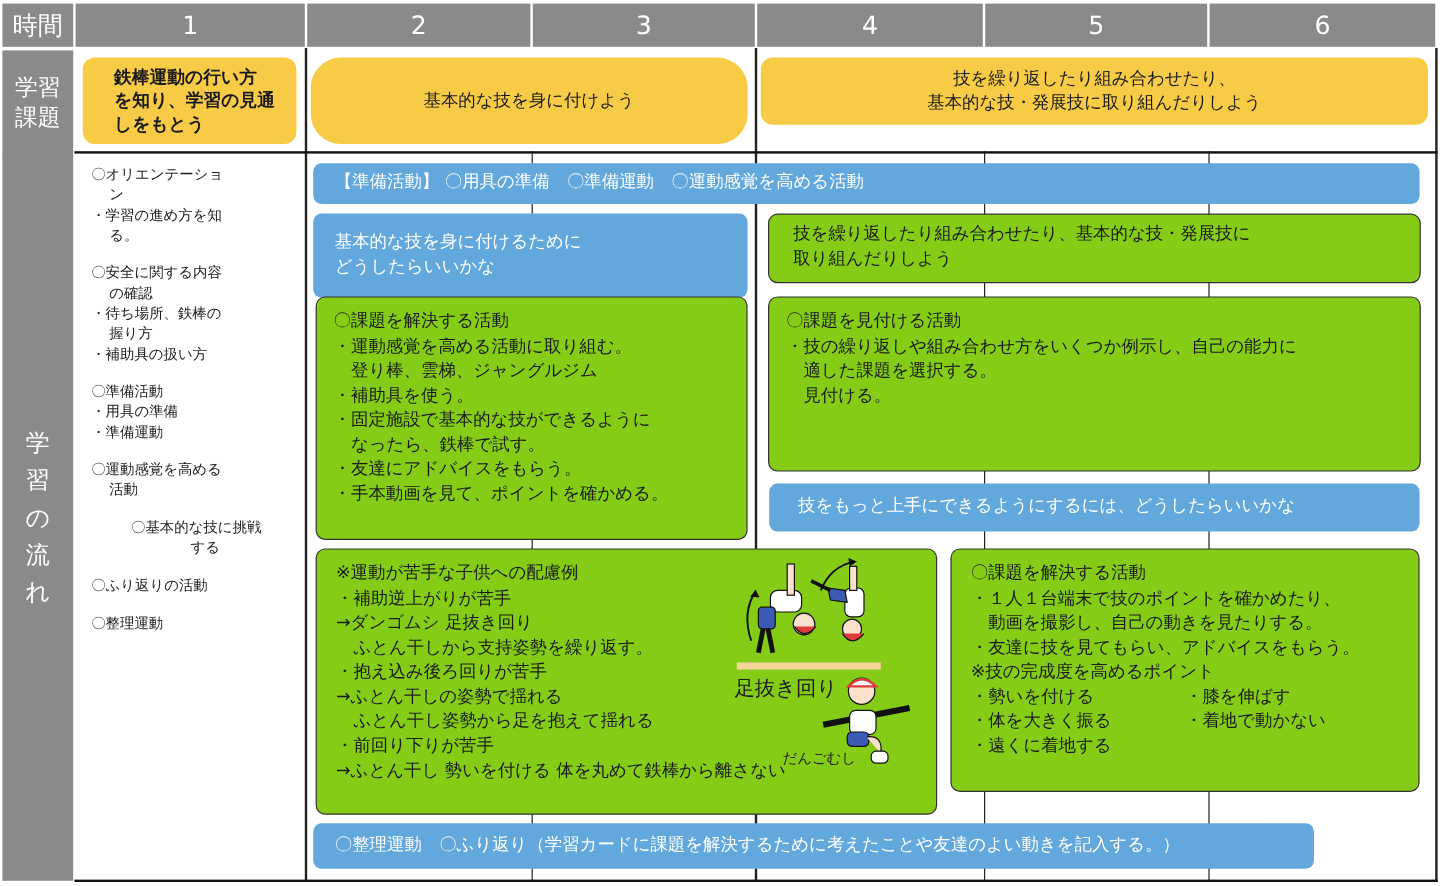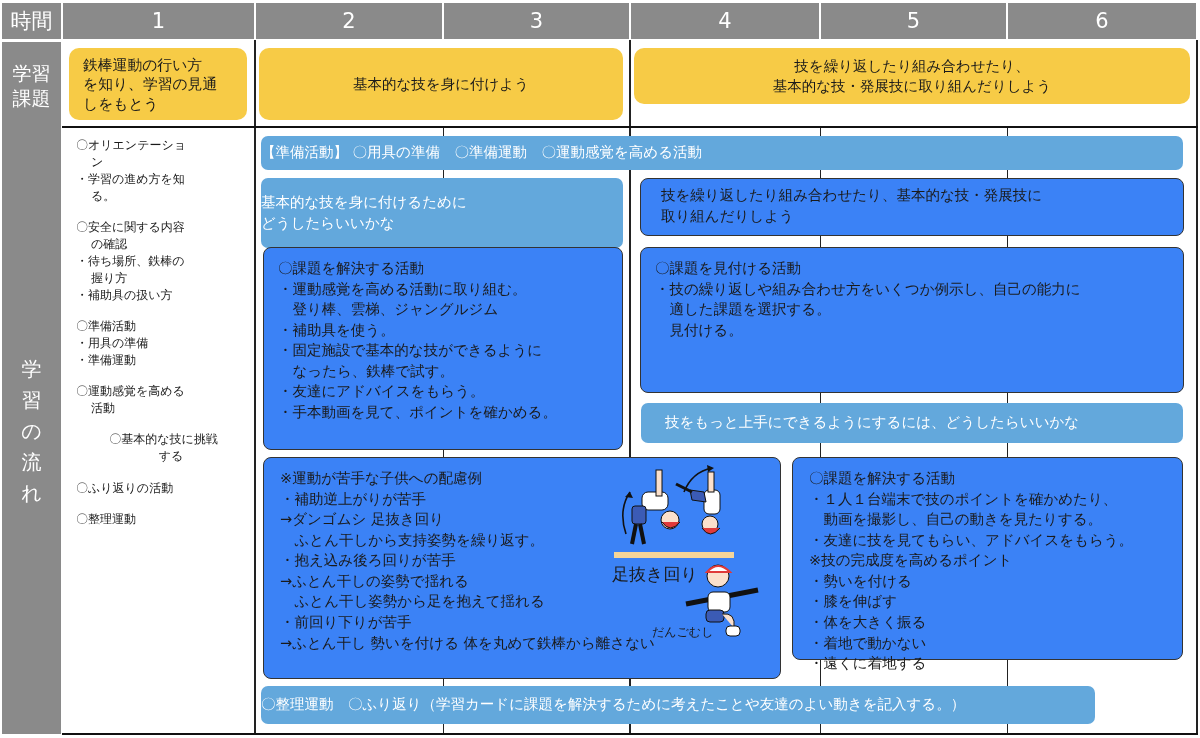--- a/index.html
+++ b/index.html
@@ -17,37 +17,37 @@
 
   
   .vline { position: absolute; width: 1px; background: #222; }
   .vline.thick { width: 2px; }
   .hline { position: absolute; height: 2px; background: #111; }
 
   
   .goal { position: absolute; background: #f7cb46; border-radius: 10px; display: flex;
           align-items: center; justify-content: center; text-align: center; font-size: 14.5px;
           line-height: 1.4; color: #1a1a1a; }
-  .goal.left { justify-content: flex-start; text-align: left; padding-left: 14px; }
+  .goal.left { justify-content: flex-start; text-align: left; padding-left: 26px; font-weight: bold; }
 
   
   .blue { position: absolute; background: #63a8dc; border-radius: 7px; color: #ffffff;
-          font-size: 14.5px; display: flex; align-items: center; line-height: 1.45; }
-
-  
-  .box { position: absolute; background: #3b82f6; border: 1.5px solid #333; border-radius: 8px;
+          font-size: 14.5px; display: flex; align-items: center; padding-left: 18px; line-height: 1.45; }
+
+  
+  .box { position: absolute; background: #84cc16; border: 1.5px solid #333; border-radius: 8px;
          font-size: 14.5px; line-height: 1.42; padding: 8px 14px; color: #1a1a1a; }
 
   .line { white-space: pre; display: block; }
   .indent { padding-left: 15px; }
 
   .col1-text { position: absolute; left: 76px; top: 137px; width: 175px; font-size: 12px; line-height: 1.42; }
   .col1-text .item { margin-bottom: 14px; }
 
-  .two-col { display: flex; flex-direction: column; }
+  .two-col { display: flex; }
   .two-col span { width: 180px; }
 </style>
 </head>
 <body>
 
 <div class="hdr" style="left:2px;width:59px;">時間</div>
 <div class="hdr" style="left:63px;width:191px;">1</div>
 <div class="hdr" style="left:256px;width:186px;">2</div>
 <div class="hdr" style="left:444px;width:185px;">3</div>
 <div class="hdr" style="left:631px;width:188px;">4</div>
@@ -70,21 +70,21 @@
 <div class="hline" style="left:62px;top:126px;width:1136px;"></div>
 <div class="hline" style="left:62px;top:733px;width:1136px;"></div>
 
 <div class="goal left" style="left:69px;top:48px;width:178px;height:72px;font-size:14.8px;line-height:1.32;">
   <div>
     <span class="line">鉄棒運動の行い方</span>
     <span class="line">を知り、学習の見通</span>
     <span class="line">しをもとう</span>
   </div>
 </div>
-<div class="goal" style="left:259px;top:48px;width:364px;height:72px;">
+<div class="goal" style="left:259px;top:48px;width:364px;height:72px;border-radius:25px;">
   <span>基本的な技を身に付けよう</span>
 </div>
 <div class="goal" style="left:634px;top:48px;width:556px;height:56px;">
   <div>
     <span class="line">技を繰り返したり組み合わせたり、</span>
     <span class="line">基本的な技・発展技に取り組んだりしよう</span>
   </div>
 </div>
 
 <div class="col1-text">

